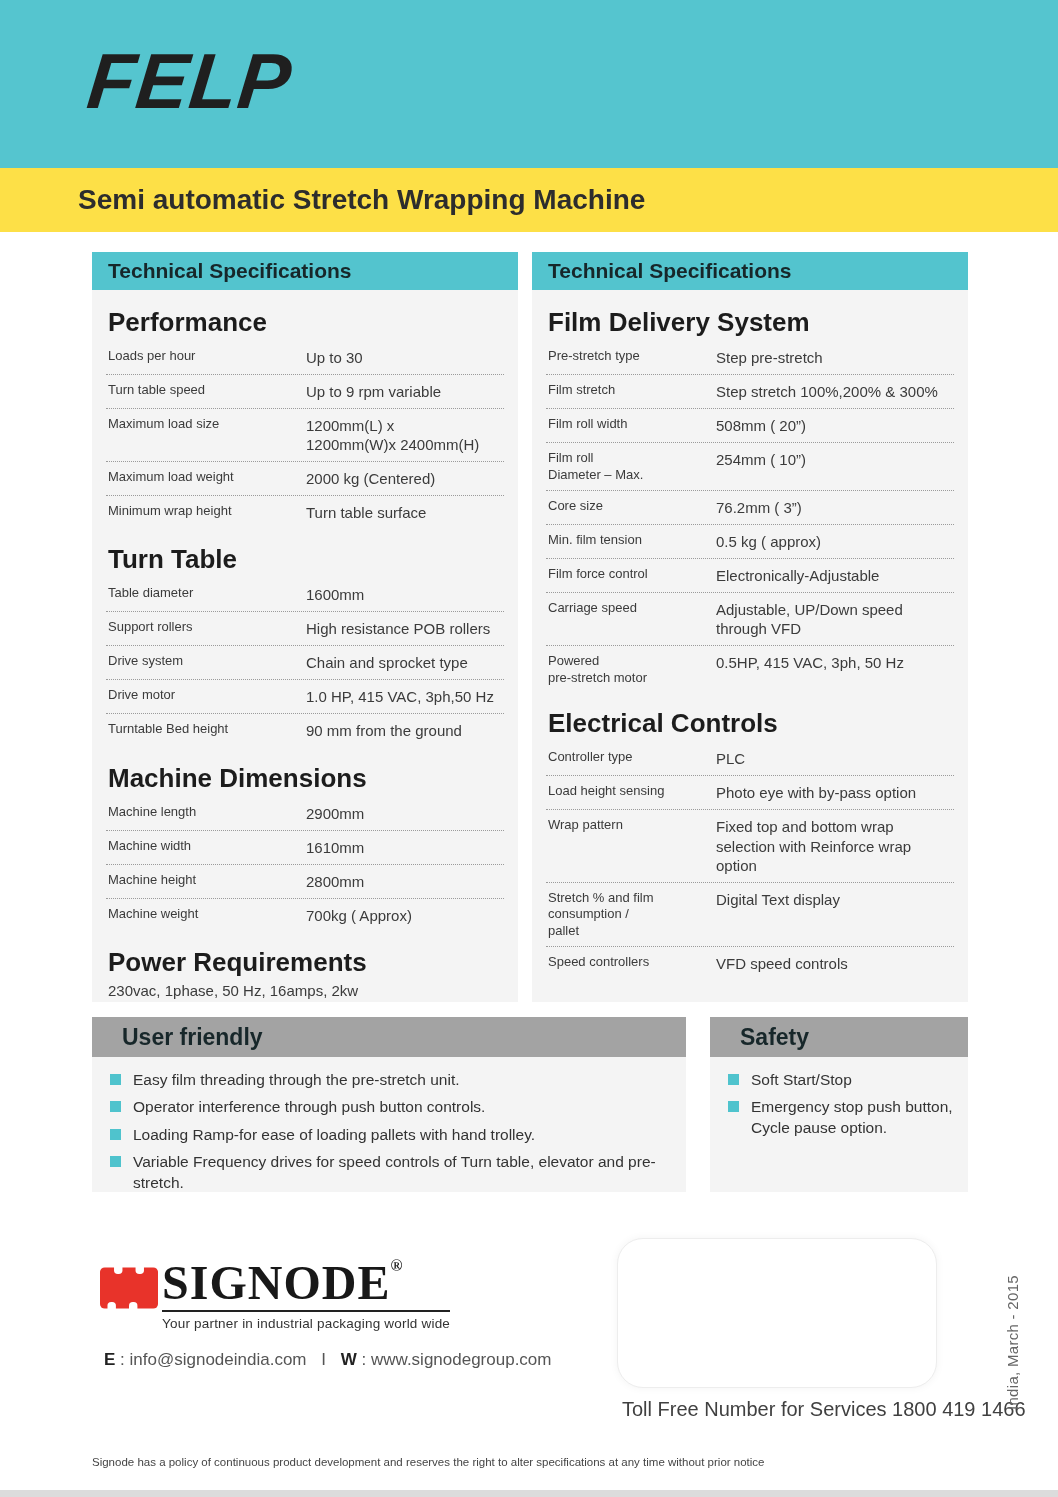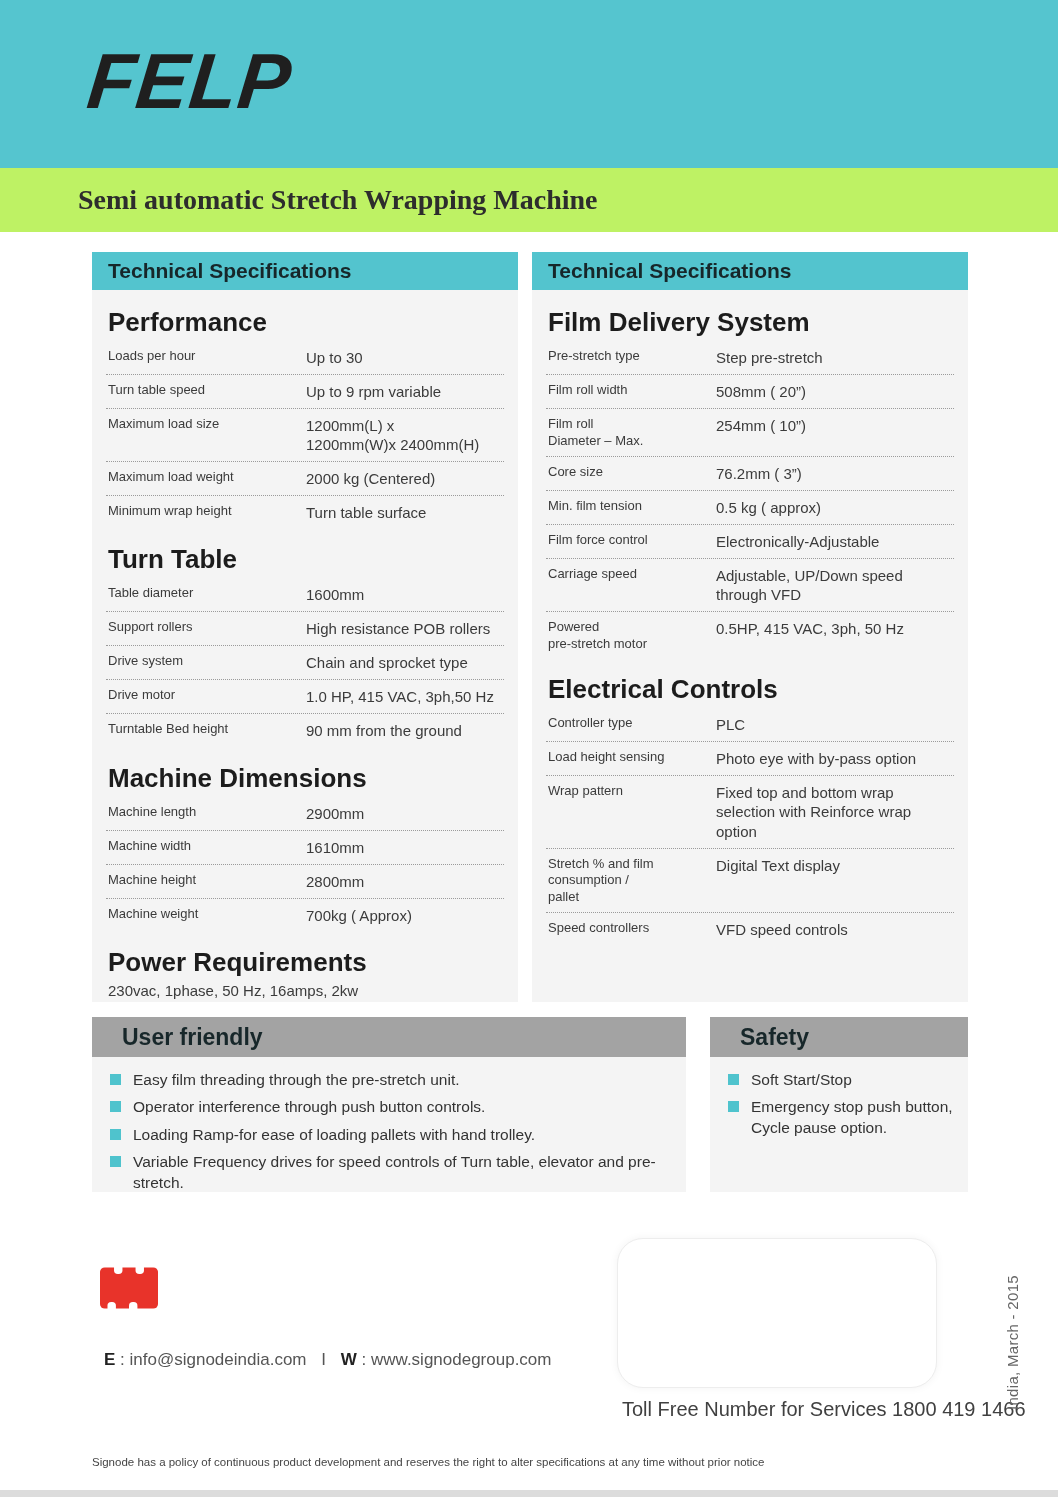--- a/index.html
+++ b/index.html
@@ -3,21 +3,21 @@
 <meta charset="utf-8">
 <style>
   html,body{margin:0;padding:0;}
   body{background:#ffffff;font-family:"Liberation Sans","DejaVu Sans",sans-serif;}
   .sheet{position:relative;width:1058px;height:1497px;background:#ffffff;overflow:hidden;}
 
   
   .banner{position:absolute;left:0;top:0;width:1058px;height:168px;background:#55c5cf;}
   .product-name{position:absolute;left:88px;top:36px;font-size:78px;font-weight:bold;font-style:italic;
     color:#1f1f1f;transform:skewX(-6deg);letter-spacing:1px;}
-  .subtitle-band{position:absolute;left:0;top:168px;width:1058px;height:64px;background:#bef264;font-family:Liberation Serif, serif;}
+  .subtitle-band{position:absolute;left:0;top:168px;width:1058px;height:64px;background:#fde047;}
   .subtitle{position:absolute;left:78px;top:0;line-height:64px;font-size:28px;font-weight:bold;color:#2d2d2d;}
 
   
   .panel{position:absolute;top:252px;height:750px;overflow:hidden;display:flex;flex-direction:column;}
   .panel-left{left:92px;width:426px;}
   .panel-right{left:532px;width:436px;}
   .panel-header{background:#53c4ce;height:38px;line-height:38px;padding:0 16px;font-size:21px;
     font-weight:bold;color:#17272a;}
   .panel-body{flex:1;background:#f4f4f4;padding:2px 14px 12px 14px;overflow:hidden;}
   .section-heading{font-size:26px;font-weight:bold;color:#1c1c1c;margin:15px 2px 3px 2px;}
@@ -156,20 +156,24 @@
     <div class="panel-header">Technical Specifications</div>
     <div class="panel-body">
 
       <div class="spec-section">
         <div class="section-heading">Film Delivery System</div>
         <div class="spec-row">
           <div class="spec-label">Pre-stretch type</div>
           <div class="spec-value">Step pre-stretch</div>
         </div>
         <div class="spec-row">
+          <div class="spec-label">Film stretch</div>
+          <div class="spec-value">Step stretch 100%,200% &amp; 300%</div>
+        </div>
+        <div class="spec-row">
           <div class="spec-label">Film roll width</div>
           <div class="spec-value">508mm ( 20”)</div>
         </div>
         <div class="spec-row">
           <div class="spec-label">Film roll
 Diameter – Max.</div>
           <div class="spec-value">254mm ( 10”)</div>
         </div>
         <div class="spec-row">
           <div class="spec-label">Core size</div>
@@ -263,20 +267,25 @@
   </div>
 
   <div class="brand-row">
     <svg class="brand-mark" viewBox="0 0 62 52" xmlns="http://www.w3.org/2000/svg">
       <rect x="0" y="4" width="62" height="44" rx="5" fill="#e8332a"></rect>
       <rect x="15" y="-4" width="9" height="15" rx="4" fill="#ffffff"></rect>
       <rect x="38" y="-4" width="9" height="15" rx="4" fill="#ffffff"></rect>
       <rect x="8" y="41" width="9" height="15" rx="4" fill="#ffffff"></rect>
       <rect x="31" y="41" width="9" height="15" rx="4" fill="#ffffff"></rect>
     </svg>
+    <div class="brand-text">
+      <div class="brand-word"><span>SIGNODE</span><sup class="brand-reg">®</sup></div>
+      <div class="brand-rule"></div>
+      <div class="brand-tagline">Your partner in industrial packaging world wide</div>
+    </div>
   </div>
 
   <div class="contact-line">
     <span class="contact-label">E</span>
     <span>:</span>
     <span>info@signodeindia.com</span>
     <span class="contact-divider">I</span>
     <span class="contact-label">W</span>
     <span>:</span>
     <span>www.signodegroup.com</span>

